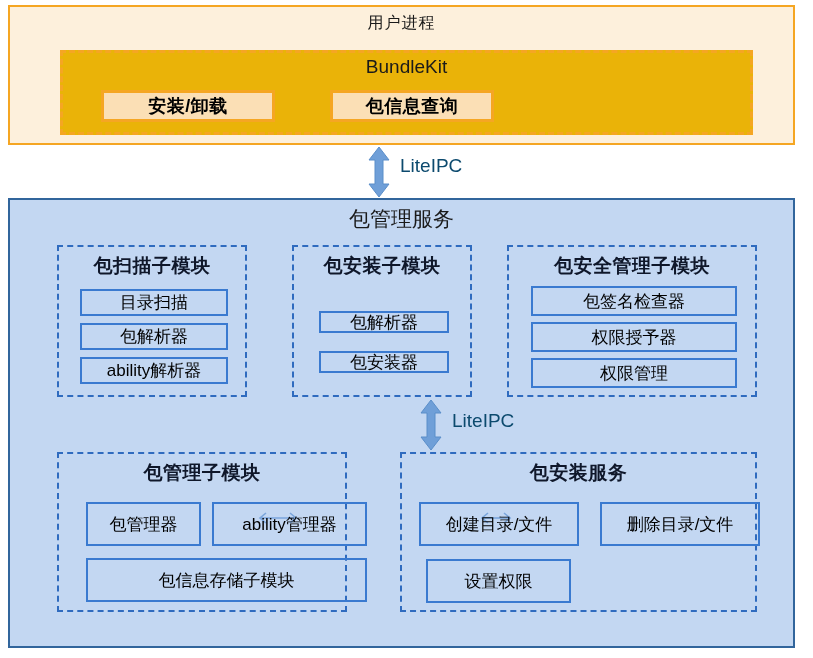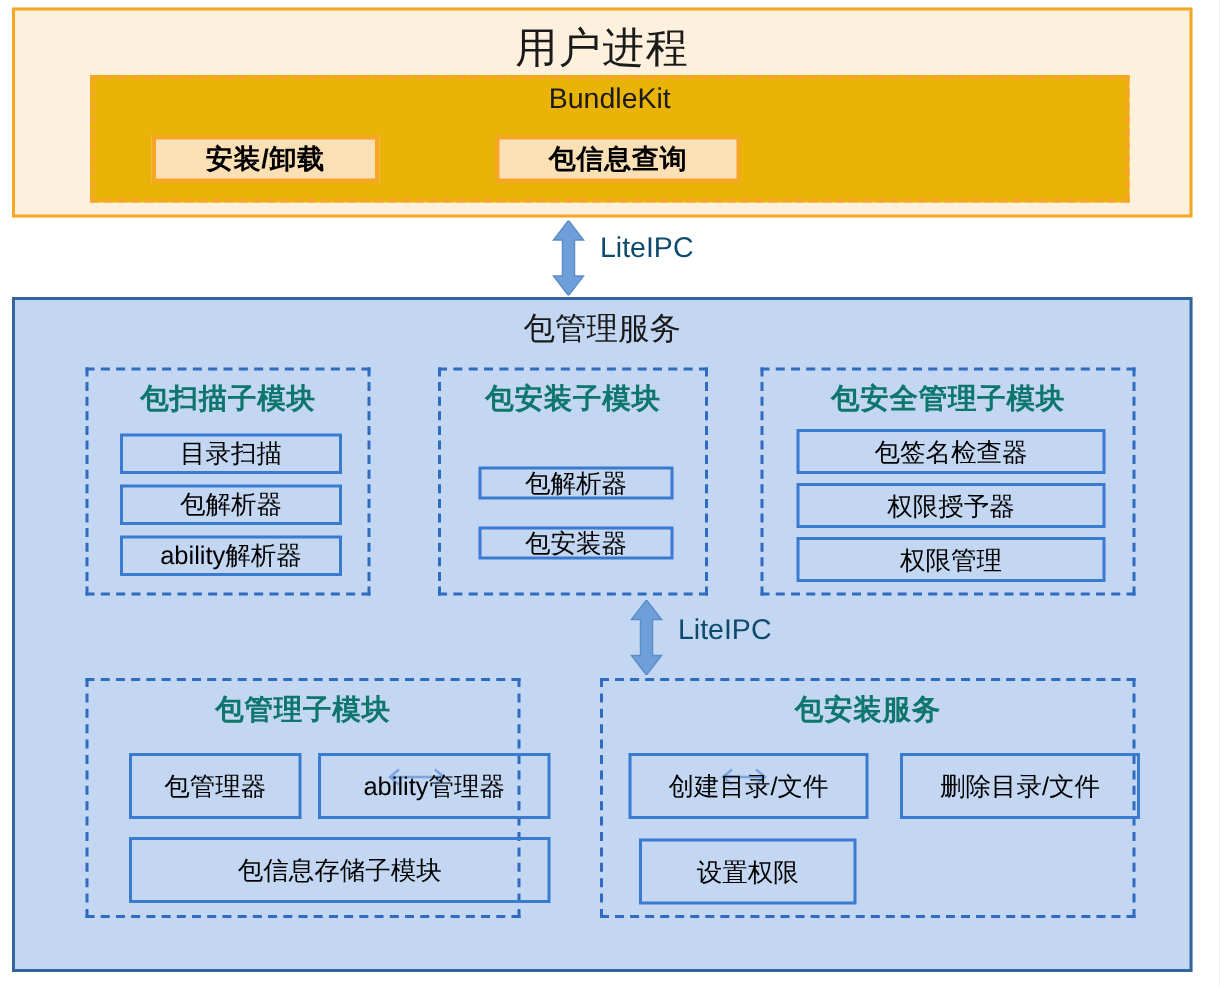--- a/index.html
+++ b/index.html
@@ -19,21 +19,21 @@
 
   
   #user-process {
     left: 8px; top: 5px; width: 787px; height: 140px;
     background: #fdf0dc;
     border: 2px solid #f5a623;
   }
   #user-process-title {
     position: absolute; left: 0; top: 6px; width: 100%;
     text-align: center;
-    font-size: 28px;
+    font-size: 16px;
     color: #1a1a1a;
     letter-spacing: 1px;
   }
   #bundlekit-box {
     position: absolute;
     left: 50px; top: 43px; width: 693px; height: 85px;
     background: #eab308;
     border: 3px dashed #f5a623;
     box-sizing: border-box;
   }
@@ -51,21 +51,21 @@
     border: 3px solid #f5a623;
     box-sizing: border-box;
     display: flex;
     align-items: center;
     justify-content: center;
     font-size: 18px;
     font-weight: bold;
     color: #000;
     letter-spacing: 0.5px;
   }
-  #kit-btn-0 { left: 38px;  width: 152px; }
+  #kit-btn-0 { left: 38px;  width: 174px; }
   #kit-btn-1 { left: 267px; width: 164px; }
   #kit-btn-2 { left: 497px; width: 164px; }
 
   
   .ipc-group { position: absolute; }
   .ipc-arrow { position: absolute; }
   .ipc-label {
     position: absolute;
     font-size: 19px;
     color: #0c4a6e;
@@ -94,21 +94,21 @@
     position: absolute;
     border: 2px dashed #2f6bbf;
     box-sizing: border-box;
     background: transparent;
   }
   .submodule-title {
     position: absolute; left: 0; top: 6px; width: 100%;
     text-align: center;
     font-size: 19px;
     font-weight: bold;
-    color: #0f766e;
+    color: #0f172a;
     letter-spacing: 0.5px;
   }
 
   
   .leaf {
     position: absolute;
     border: 2px solid #3a7ad0;
     box-sizing: border-box;
     display: flex;
     align-items: center;

